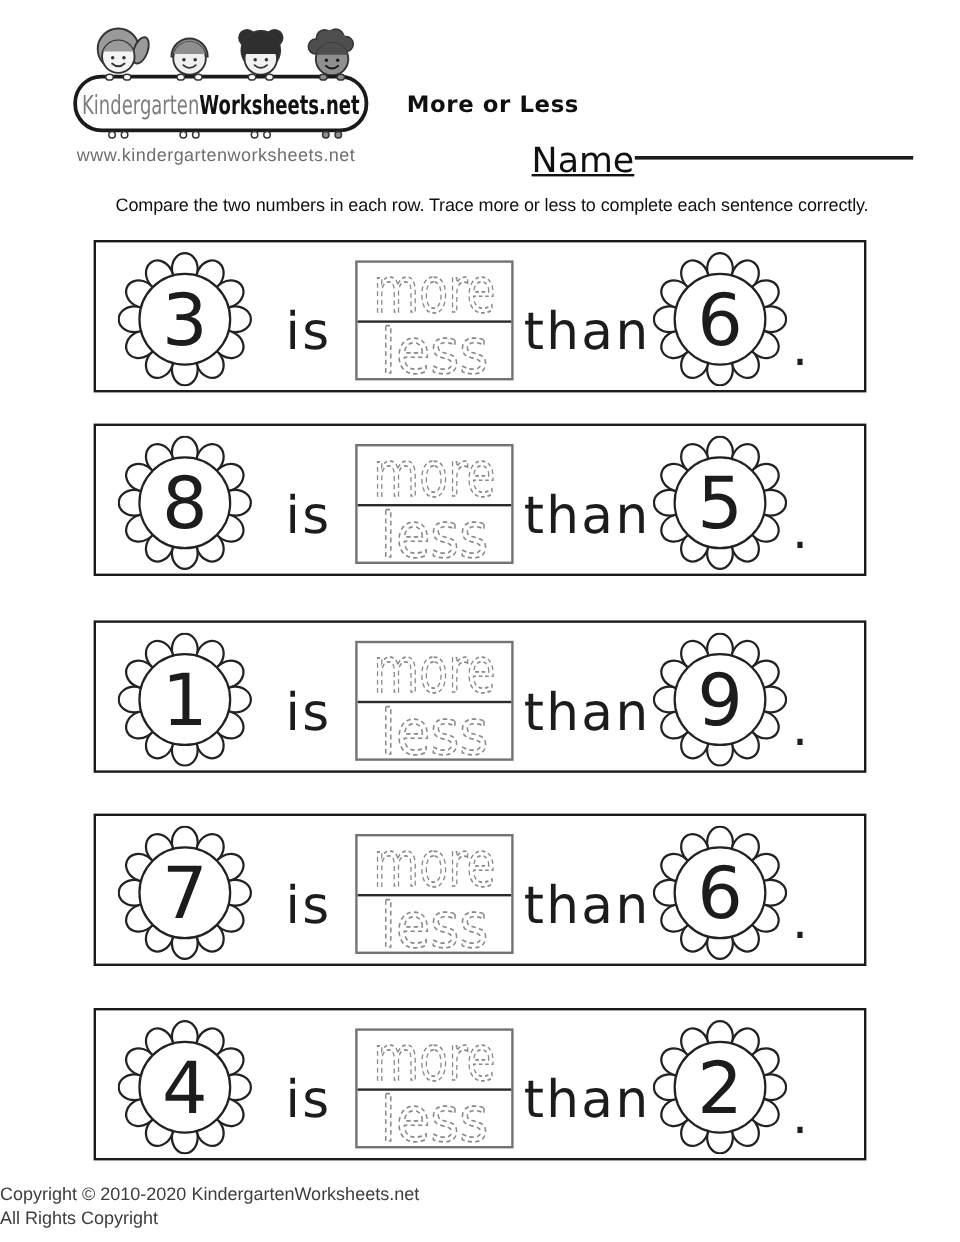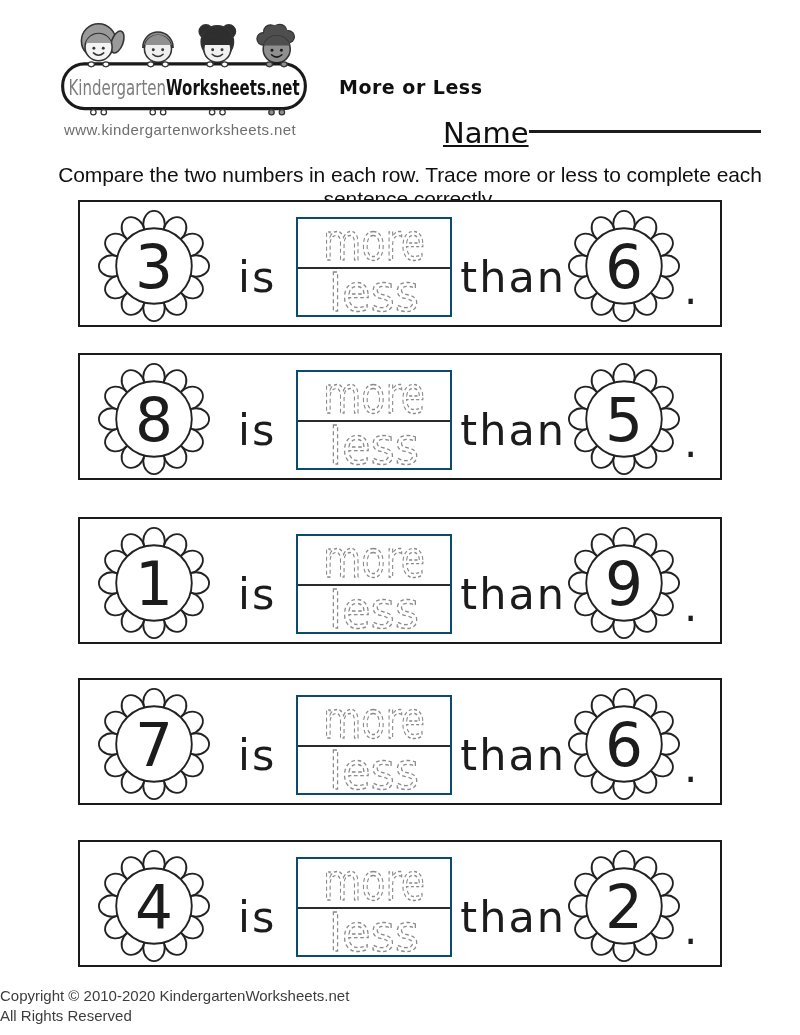--- a/index.html
+++ b/index.html
@@ -25,21 +25,21 @@
     letter-spacing:.5px; color:#101010; font-family:"DejaVu Sans", sans-serif;
   }
   .name-row {
     position:absolute; left:443px; top:118px; display:flex; align-items:center;text-decoration:underline;
   }
   .name-label { font-size:29px; color:#101010; line-height:1.1; font-family:"DejaVu Sans", sans-serif; }
   .name-line { display:inline-block; width:232px; border-bottom:3px solid #1c1c1c; margin-bottom:4px; }
 
   .instructions {
     position:absolute; top:163px; left:0; width:100%; text-align:center;
-    font-size:21px; color:#101010; letter-spacing:-0.1px;padding-left:20px;
+    font-size:15px; color:#101010; letter-spacing:-0.1px;padding-left:20px;
   }
 
   
   .row {
     position:absolute; left:78px; width:644px; height:127px;
     border:2px solid #1a1a1a; display:flex; align-items:center; background:#fff;
   }
   .row-1 { top:200px; } .row-2 { top:353px; } .row-3 { top:517px; }
   .row-4 { top:678px; } .row-5 { top:840px; }
 
@@ -52,21 +52,21 @@
     color:#1c1c1c; transform:translateY(13px); white-space:nowrap;
   }
   .word.is   { margin-left:28px; }
   .word.than { margin-left:8px; }
   .period {
     font-family:"DejaVu Sans", sans-serif; font-size:42px; color:#1c1c1c;
     margin-left:4px; transform:translateY(26px);
   }
 
   .trace-box {
-    width:156px; border:2px solid #0c4a6e; margin-left:20px; margin-top:6px;
+    width:132px; border:2px solid #737373; margin-left:20px; margin-top:6px;
     background:#fff; flex:none;
   }
   .trace-half { height:48px; overflow:hidden; }
   .trace-half + .trace-half { border-top:2px solid #2b2b2b; }
   .trace-half svg { display:block; width:126px; height:48px; margin:0 auto; }
 
   
   .footer {
     position:absolute; top:986px; left:0; width:100%; text-align:left;
     font-size:15px; line-height:20px; color:#3d3d3d;
@@ -301,16 +301,16 @@
     <span class="word than">than</span>
     <svg class="flower right" viewBox="0 0 120 120">
       <use href="#flower"></use>
       <text x="60" y="62" text-anchor="middle" dominant-baseline="central" font-size="64" fill="#1c1c1c">2</text>
     </svg>
     <span class="period">.</span>
   </div>
 
   <div class="footer">
     <div>Copyright © 2010-2020 KindergartenWorksheets.net</div>
-    <div>All Rights Reserved</div>
+    <div>All Rights Copyright</div>
   </div>
 
 </div>
 
 </body></html>

